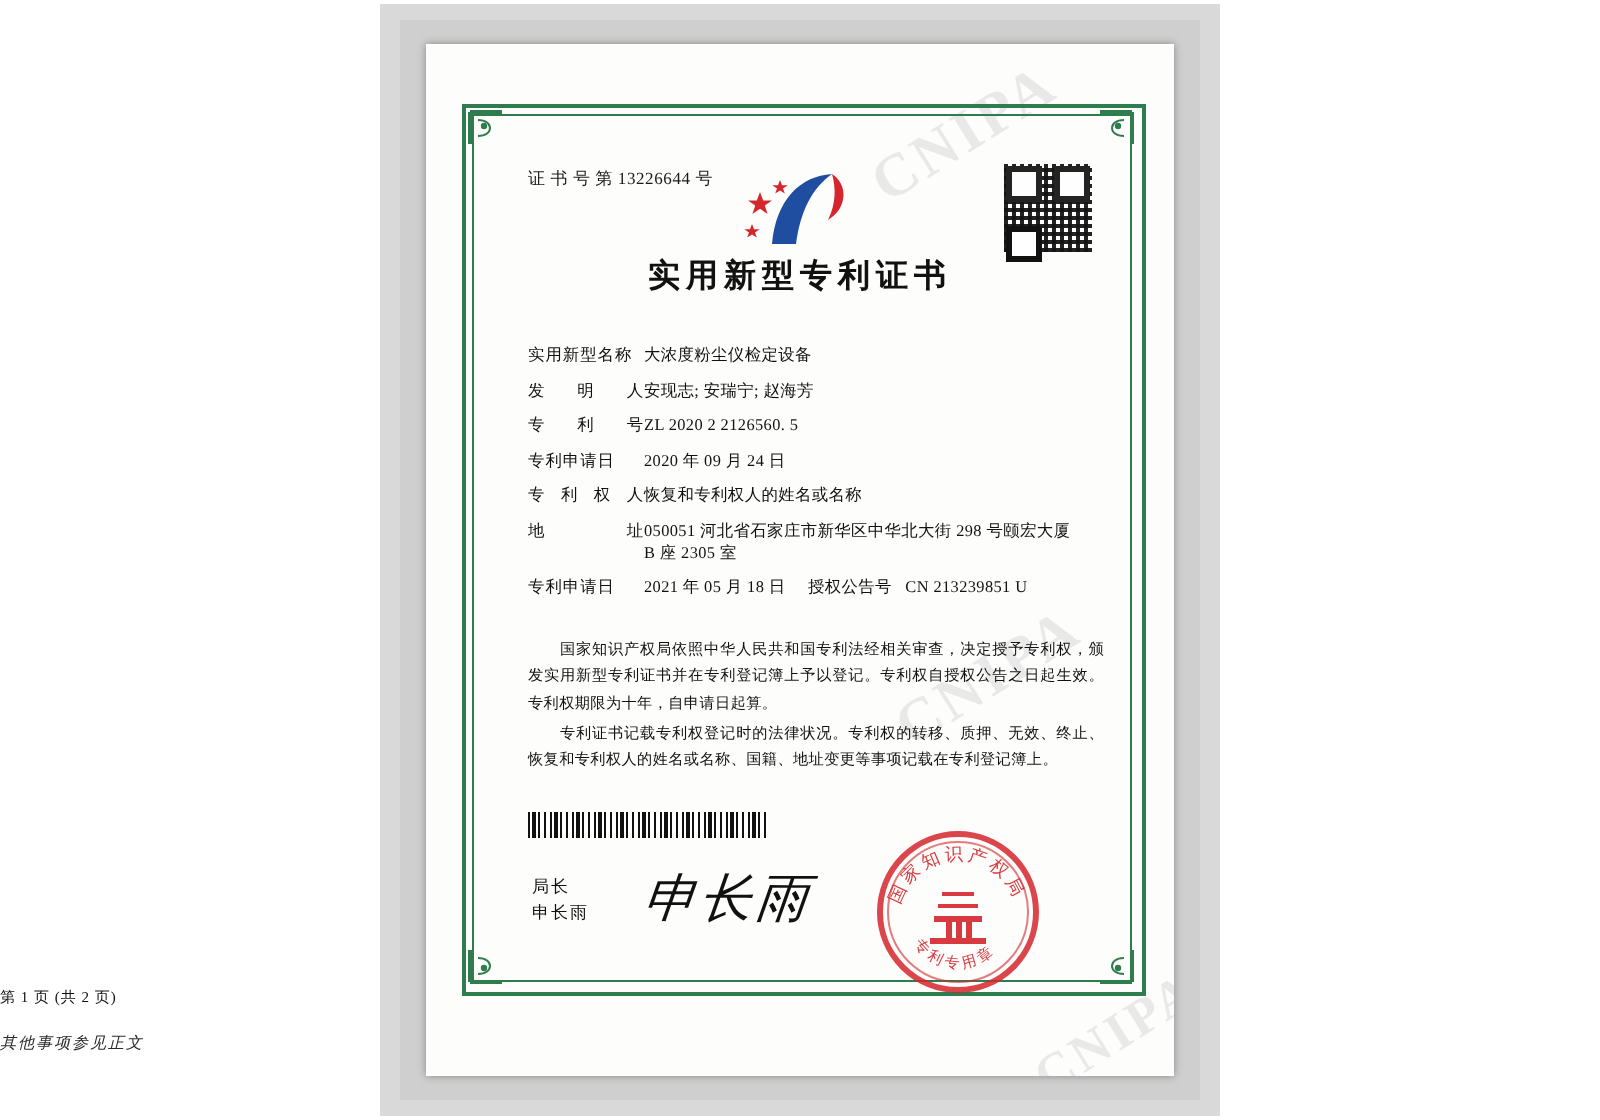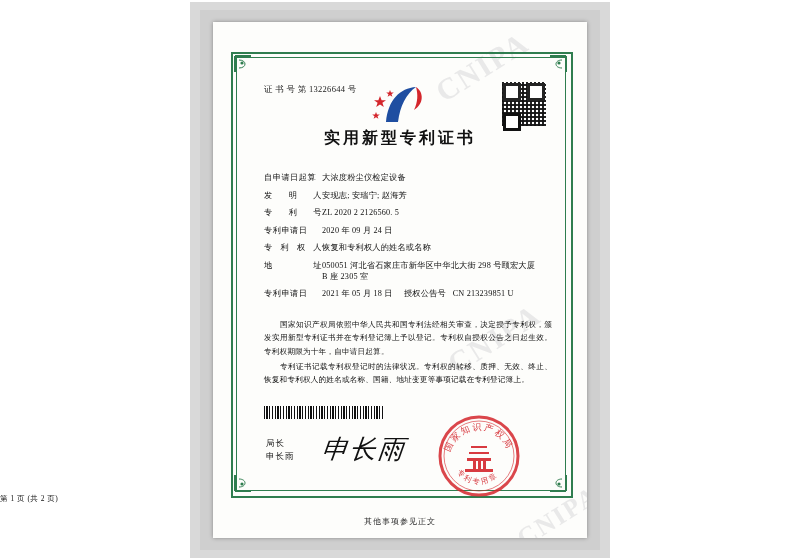--- a/index.html
+++ b/index.html
@@ -246,24 +246,25 @@
     top: 494px;
     text-align: left;
     font-size: 7.5px;
     color: #111;
     letter-spacing: 0.5px;
   }
   .footer-note {
     position: absolute;
     left: 0; right: 0;
     top: 516px;
-    text-align: center;
+    text-align: left;
     font-size: 8px;
     color: #2b2b2b;
     letter-spacing: 1px;
+    font-style: italic;
   }
 </style>
 </head>
 <body>
 
 <div class="stage">
 
   <div class="mat"></div>
   <div class="mat-inner-shadow"></div>
 
@@ -321,21 +322,21 @@
     </svg>
   </div>
 
   <div class="qr-box"></div>
   <div class="qr-dot"></div>
 
   <div class="title">实用新型专利证书</div>
 
   <div class="fields">
     <div class="row">
-      <span class="lbl">自申请日起算</span>
+      <span class="lbl">实用新型名称</span>
       <span class="val">大浓度粉尘仪检定设备</span>
     </div>
     <div class="row">
       <span class="lbl spread">发 明 人</span>
       <span class="val">安现志; 安瑞宁; 赵海芳</span>
     </div>
     <div class="row">
       <span class="lbl spread">专 利 号</span>
       <span class="val">ZL 2020 2 2126560. 5</span>
     </div>

